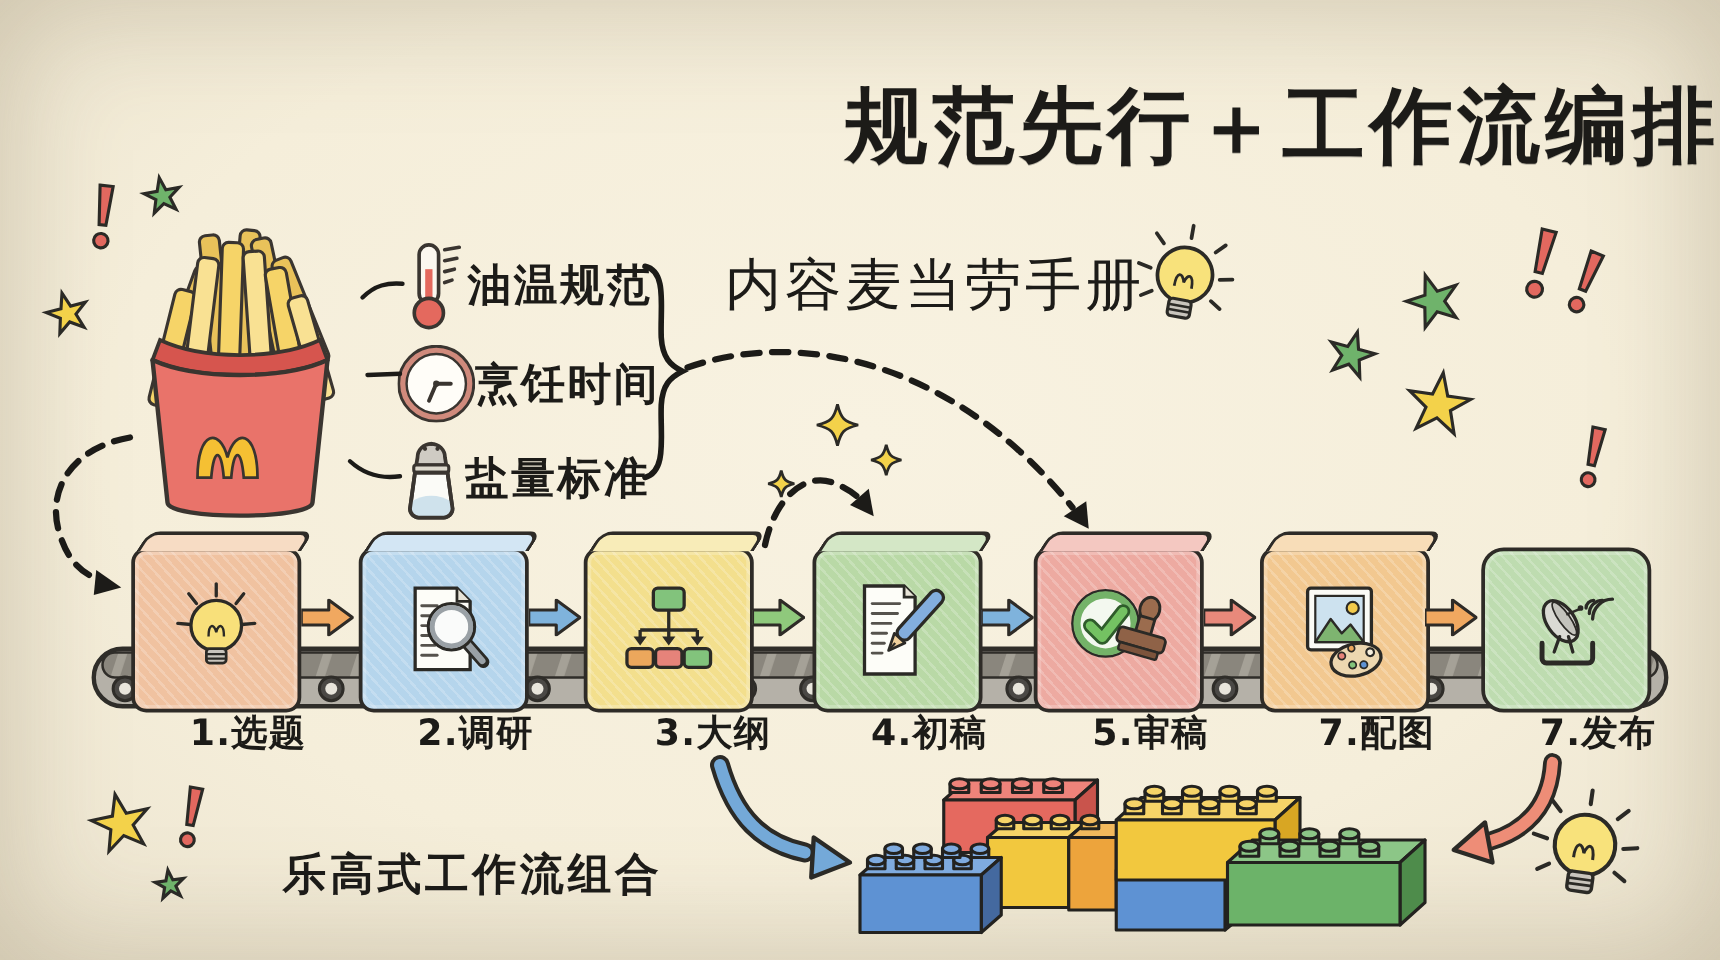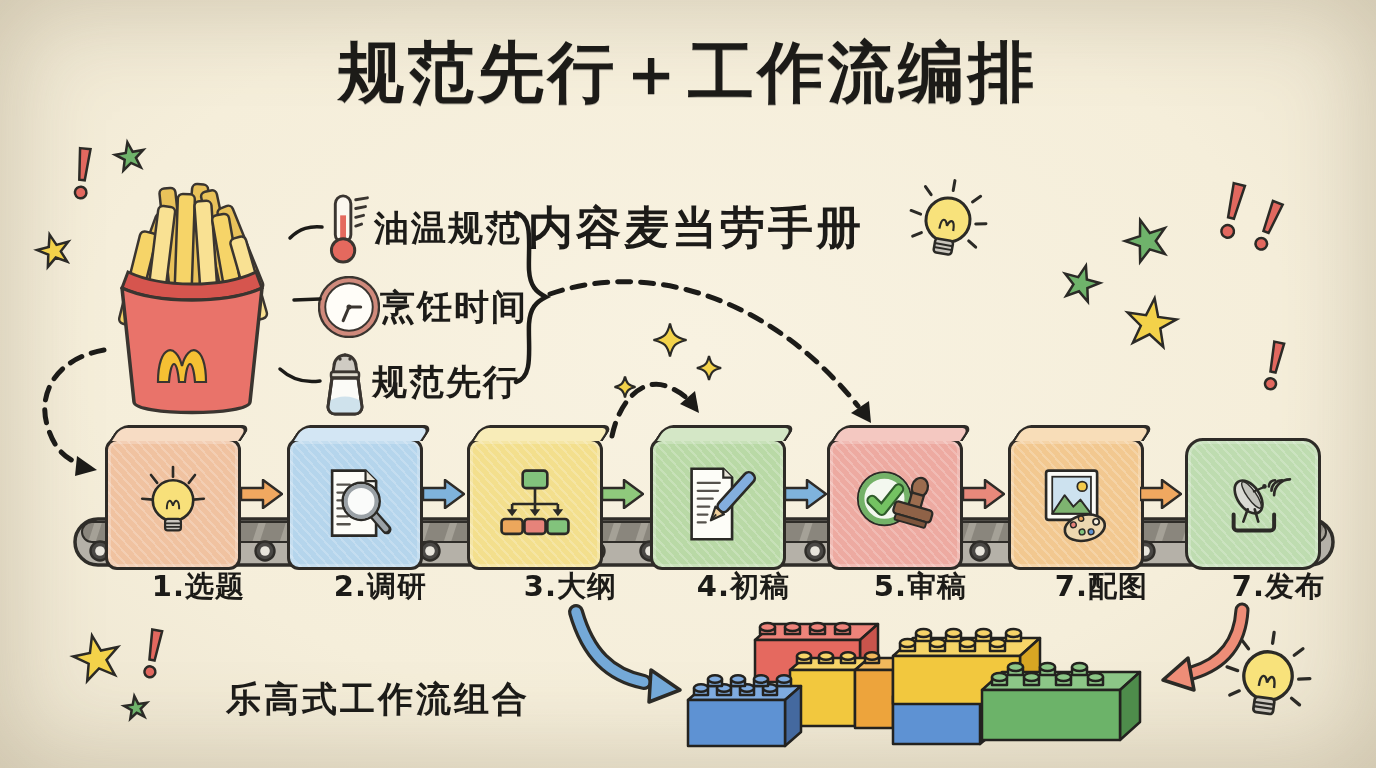--- a/index.html
+++ b/index.html
@@ -5,29 +5,29 @@
   html,body{margin:0;padding:0;background:#d8d2c2;}
   #canvas{
     position:relative;width:1376px;height:768px;overflow:hidden;
     background:radial-gradient(ellipse at 50% 45%, #f8f2e1 0%, #f5eeda 62%, #ece4cf 100%);
     box-shadow:inset 0 0 90px 12px rgba(130,115,85,.28);
     font-family:"DejaVu Sans",sans-serif;color:#1c1b18;
   }
   .abs{position:absolute;}
   
   .title{
-    top:28px;left:0;width:100%;text-align:center;
+    top:56px;left:0;width:100%;text-align:right;
     font-size:66px;font-weight:700;letter-spacing:4px;
     text-shadow:0 1px 0 rgba(0,0,0,.25);
   }
   
   .spec-row{display:flex;align-items:center;left:318px;}
   .spec-label{font-size:35px;font-weight:700;letter-spacing:2px;white-space:nowrap;}
   
-  .handbook{top:198px;left:528px;font-size:45px;font-weight:700;letter-spacing:3px;white-space:nowrap;}
+  .handbook{top:198px;left:580px;font-size:45px;font-weight:400;letter-spacing:3px;white-space:nowrap;}
   
   .step-box{
     position:absolute;top:438px;width:130px;height:126px;
     border:3.5px solid #2e2b27;border-radius:12px;
     display:flex;align-items:center;justify-content:center;
     background:var(--face);
     background-image:repeating-linear-gradient(48deg, rgba(255,255,255,.20) 0 2px, rgba(0,0,0,0) 2px 7px);
     box-shadow:inset 0 0 0 3px rgba(255,255,255,.22);
     z-index:3;
   }
@@ -105,21 +105,21 @@
     <svg width="54" height="76" viewBox="0 0 54 76">
       <path d="M16,22 a11,11 0 0 1 22,0 l1,6 h-24 Z" fill="#cfcbc3" stroke="#3a3530" stroke-width="3"></path>
       <circle cx="22" cy="15" r="1.7" fill="#3a3530"></circle>
         <circle cx="27" cy="11" r="1.7" fill="#3a3530"></circle>
         <circle cx="32" cy="15" r="1.7" fill="#3a3530"></circle>
       <rect x="13" y="28" width="28" height="6" rx="2" fill="#dedace" stroke="#3a3530" stroke-width="2.5"></rect>
       <path d="M14,34 L10,63 a7,7 0 0 0 7,7 h20 a7,7 0 0 0 7,-7 L40,34 Z" fill="#fbfbf7" stroke="#3a3530" stroke-width="3"></path>
       <path d="M11.5,57 C20,51 34,51 42.5,57 L43,63 a7,7 0 0 1 -7,7 h-18 a7,7 0 0 1 -7,-7 Z" fill="#cfe2ec"></path>
       <path d="M14,34 L10,63 a7,7 0 0 0 7,7 h20 a7,7 0 0 0 7,-7 L40,34 Z" fill="none" stroke="#3a3530" stroke-width="3"></path>
     </svg>
-    <span class="spec-label">规范先行</span>
+    <span class="spec-label">盐量标准</span>
   </div>
 
   <svg class="abs" style="left:510px;top:208px;z-index:2" width="44" height="180" viewBox="0 0 44 180">
     <path d="M6,5 C24,9 18,38 19,62 C20,78 26,84 36,89 C26,94 20,100 19,116 C18,140 24,169 6,174" fill="none" stroke="#1c1b18" stroke-width="4.5" stroke-linecap="round"></path>
   </svg>
 
   <div class="abs handbook">内容麦当劳手册</div>
 
   <svg class="abs" style="left:70px;top:514px;z-index:1" width="1270" height="58" viewBox="0 0 1270 58">
     <defs>

